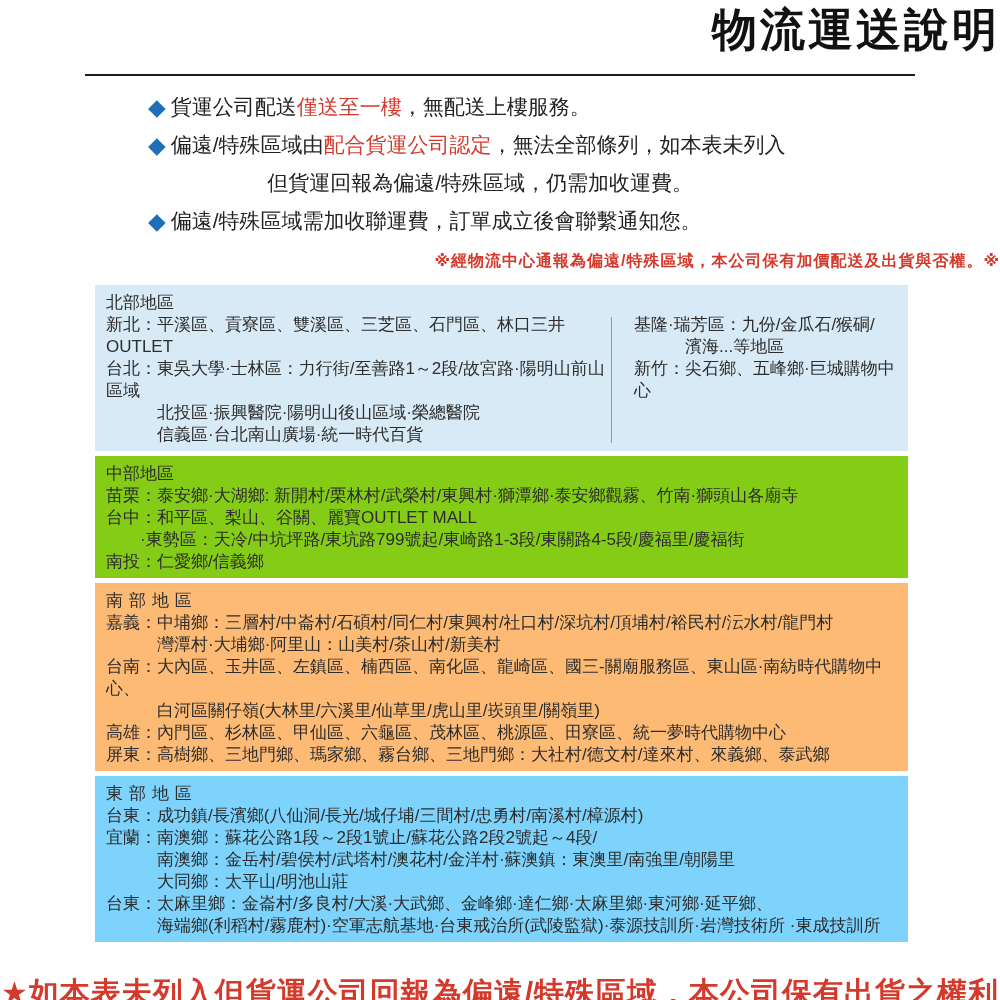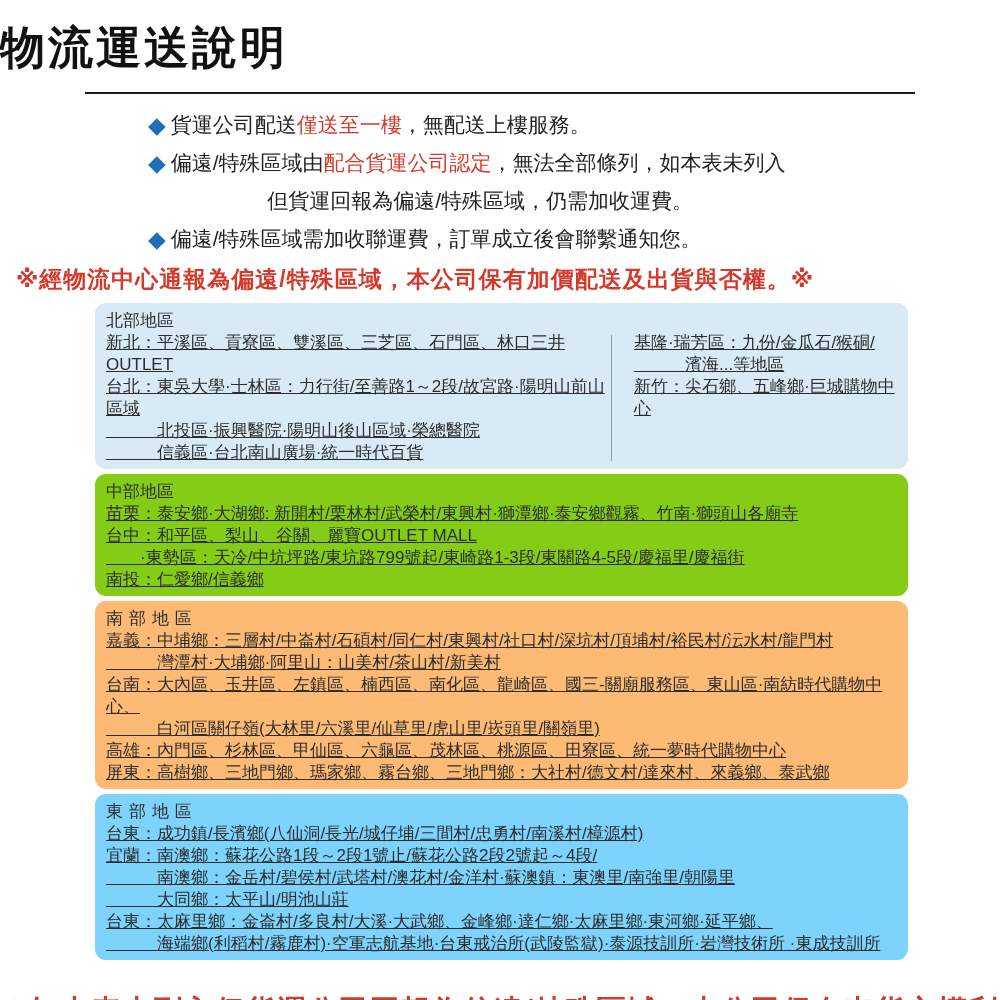--- a/index.html
+++ b/index.html
@@ -5,50 +5,50 @@
   html,body{margin:0;padding:0;background:#ffffff;}
   .page{
     position:relative;
     width:1000px;height:1000px;
     background:#ffffff;
     font-family:"Liberation Sans","DejaVu Sans",sans-serif;
     color:#222;
     overflow:hidden;
   }
   .title{
-    margin:0;padding-top:18px;
-    text-align:left;
+    margin:0;
+    text-align:right;
     font-size:45px;font-weight:700;letter-spacing:3px;color:#111;
   }
   .rule{
     margin:14px 85px 0 85px;
     border-top:2px solid #1c1c1c;height:0;
   }
   .bullets{margin:12px 40px 0 148px;}
   .bullet{display:flex;align-items:flex-start;font-size:21px;line-height:38px;color:#222;}
   .diamond{color:#1e6fb8;font-size:23px;line-height:38px;margin-right:5px;flex:none;}
   .btext{white-space:pre-wrap;}
   .red{color:#d43a2c;}
   .wrap-line{white-space:pre-wrap;margin-left:4px;text-align:center;}
   .mid-warning{
-    margin-top:6px;text-align:left;
-    color:#d43a2c;font-weight:700;font-size:23px;line-height:30px;letter-spacing:1px;padding-left:16px;
+    margin-top:6px;text-align:right;
+    color:#d43a2c;font-weight:700;font-size:16px;line-height:30px;letter-spacing:1px;
   }
   .region{
     width:813px;margin:0 0 5px 95px;box-sizing:border-box;
     padding:6px 11px 5px 11px;
-    font-size:17px;line-height:22px;color:#2d2d2d;border-radius:11px;
+    font-size:17px;line-height:22px;color:#2d2d2d;
   }
   .region.north{background:#d8eaf6;margin-top:9px;}
   .region.central{background:#84cc16;}
   .region.south{background:#fdba74;}
   .region.east{background:#7dd3fc;}
   .r-header{line-height:23px;}
   .r-header.spaced{letter-spacing:0.35em;}
-  .line{white-space:pre-wrap;text-decoration:underline;}
+  .line{white-space:pre-wrap;}
   .north-cols{display:flex;}
   .col-left{flex:none;width:505px;}
   .vdivider{flex:none;width:1px;background:#8a9cab;margin:3px 0;}
   .col-right{flex:1;padding-left:22px;}
   .footer-warning{
     margin-top:32px;text-align:center;
     color:#d43a2c;font-weight:700;font-size:30px;line-height:38px;letter-spacing:1px;
   }
 </style>
 </head>

